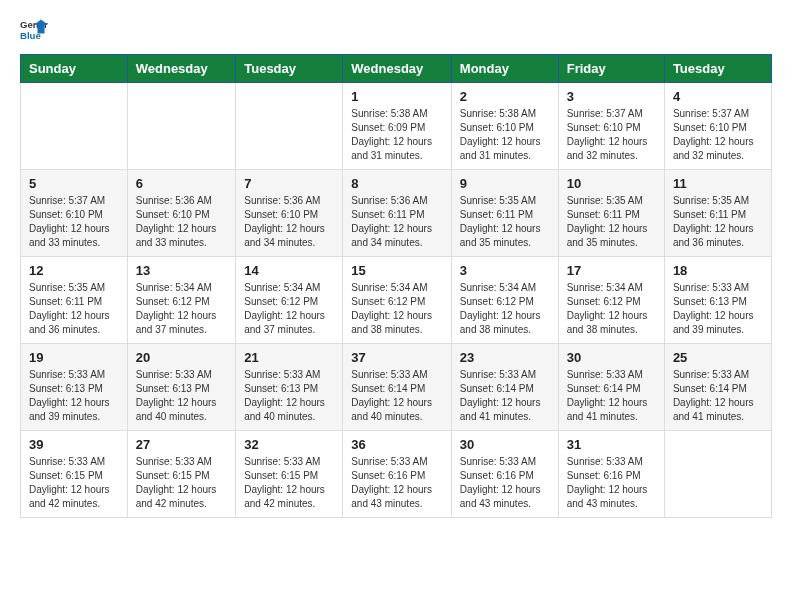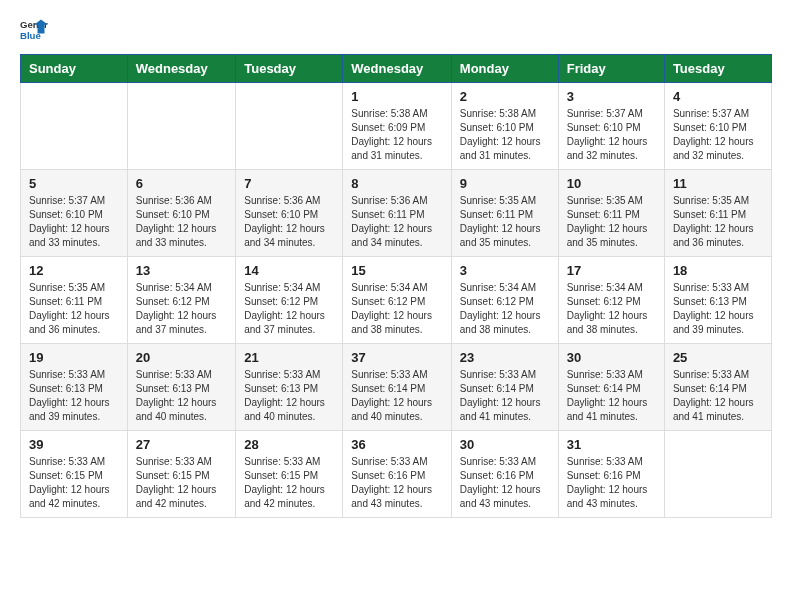--- a/index.html
+++ b/index.html
@@ -222,21 +222,21 @@
       <tr>
         <td>
           <div class="day-number">39</div>
           <div class="day-info">Sunrise: 5:33 AM<br>Sunset: 6:15 PM<br>Daylight: 12 hours and 42 minutes.</div>
         </td>
         <td>
           <div class="day-number">27</div>
           <div class="day-info">Sunrise: 5:33 AM<br>Sunset: 6:15 PM<br>Daylight: 12 hours and 42 minutes.</div>
         </td>
         <td>
-          <div class="day-number">28</div>
+          <div class="day-number">32</div>
           <div class="day-info">Sunrise: 5:33 AM<br>Sunset: 6:15 PM<br>Daylight: 12 hours and 42 minutes.</div>
         </td>
         <td>
           <div class="day-number">36</div>
           <div class="day-info">Sunrise: 5:33 AM<br>Sunset: 6:16 PM<br>Daylight: 12 hours and 43 minutes.</div>
         </td>
         <td>
           <div class="day-number">30</div>
           <div class="day-info">Sunrise: 5:33 AM<br>Sunset: 6:16 PM<br>Daylight: 12 hours and 43 minutes.</div>
         </td>

